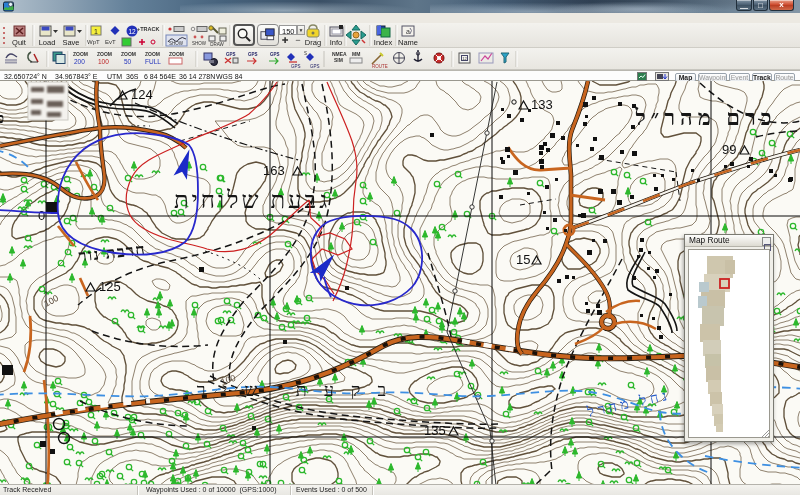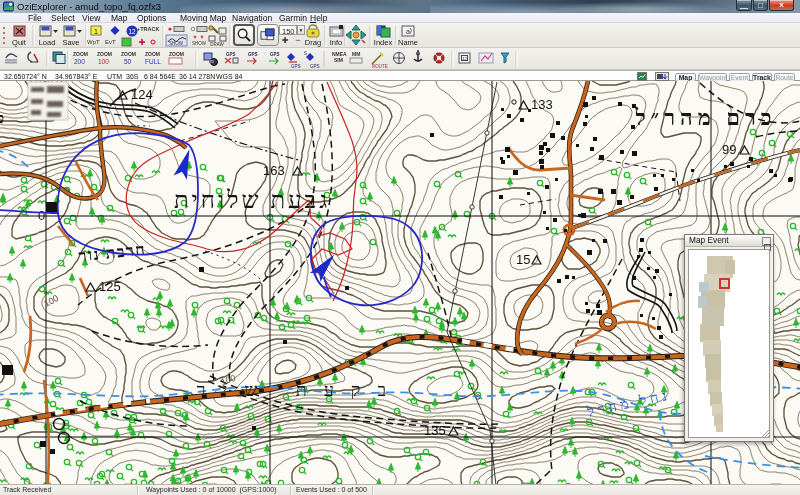--- a/index.html
+++ b/index.html
@@ -35,42 +35,30 @@
 <div id="title">
       <div class="cl1"></div>
       <div class="cl2"></div>
       <div style="position:absolute;left:555px;top:0;width:185px;height:13px;background:radial-gradient(ellipse at 45% 70%,rgba(185,200,214,.55),rgba(185,200,214,0) 60%)"></div>
     </div>
 <svg style="position:absolute;left:3px;top:1px;z-index:4" width="11" height="11" viewBox="0 0 11 11">
       <rect x="0.5" y="1" width="10" height="9" rx="1.5" fill="#2a7fd4" stroke="#123"></rect>
       <path d="M1 8 C3 4 5 9 7 5 C8 3 10 4 10.5 6 L10.5 9 L1 9 Z" fill="#3fae49"></path>
       <circle cx="7.6" cy="3.4" r="2.1" fill="#e8f4fb" stroke="#456"></circle>
     </svg>
-<div id="ttext">OziExplorer - amud_topo_fq.ozfx3</div>
 <div id="wbtn">
       <div class="mi">
         <span style="line-height:15px">—</span>
       </div>
       <div class="ma">
         <span style="line-height:11px">□</span>
       </div>
       <div class="cx">
         <span style="line-height:10px">x</span>
       </div>
-    </div>
-<div id="menu">
-      <span style="left:28px">File</span>
-      <span style="left:51px">Select</span>
-      <span style="left:82px">View</span>
-      <span style="left:111px">Map</span>
-      <span style="left:137px">Options</span>
-      <span style="left:180px">Moving Map</span>
-      <span style="left:232px">Navigation</span>
-      <span style="left:279px">Garmin</span>
-      <span style="left:310px"><u>H</u>elp</span>
     </div>
 <div id="tb1">
 <svg width="800" height="25" style="position:absolute;left:0;top:0">
 <g fill="none" font-family="'Liberation Sans',sans-serif">
 <g fill="#b44">
             <circle cx="4" cy="5" r="1"></circle>
             <circle cx="4" cy="10" r="1"></circle>
             <circle cx="4" cy="15" r="1"></circle>
             <circle cx="4" cy="20" r="1"></circle>
           </g>
@@ -1034,21 +1022,21 @@
             <rect x="31" y="29" width="10" height="5"></rect>
             <rect x="47" y="31" width="14" height="5"></rect>
           </g>
 <filter id="blr2">
             <feGaussianBlur stdDeviation="1.2"></feGaussianBlur>
           </filter>
         </g>
 </svg>
     </div>
 <div id="mv">
-      <div id="mvt">Map Event</div>
+      <div id="mvt">Map Route</div>
       <div id="mvb"><svg width="7" height="7" style="margin:1px">
           <rect x="0.5" y="0.5" width="6" height="6" fill="none" stroke="#557"></rect>
         </svg></div>
 <div id="mvi"><svg width="82" height="190">
 <rect x="18" y="6" width="26" height="22" fill="#cfc7ae"></rect>
           <rect x="15" y="24" width="26" height="18" fill="#d8d1bc"></rect>
           <rect x="12" y="40" width="24" height="18" fill="#c9c0a6"></rect>
           <rect x="9" y="46" width="9" height="12" fill="#b9c9ce"></rect>
           <rect x="13" y="56" width="22" height="20" fill="#c8c4ae"></rect>
           <rect x="11" y="74" width="20" height="18" fill="#ccc3a9"></rect>

